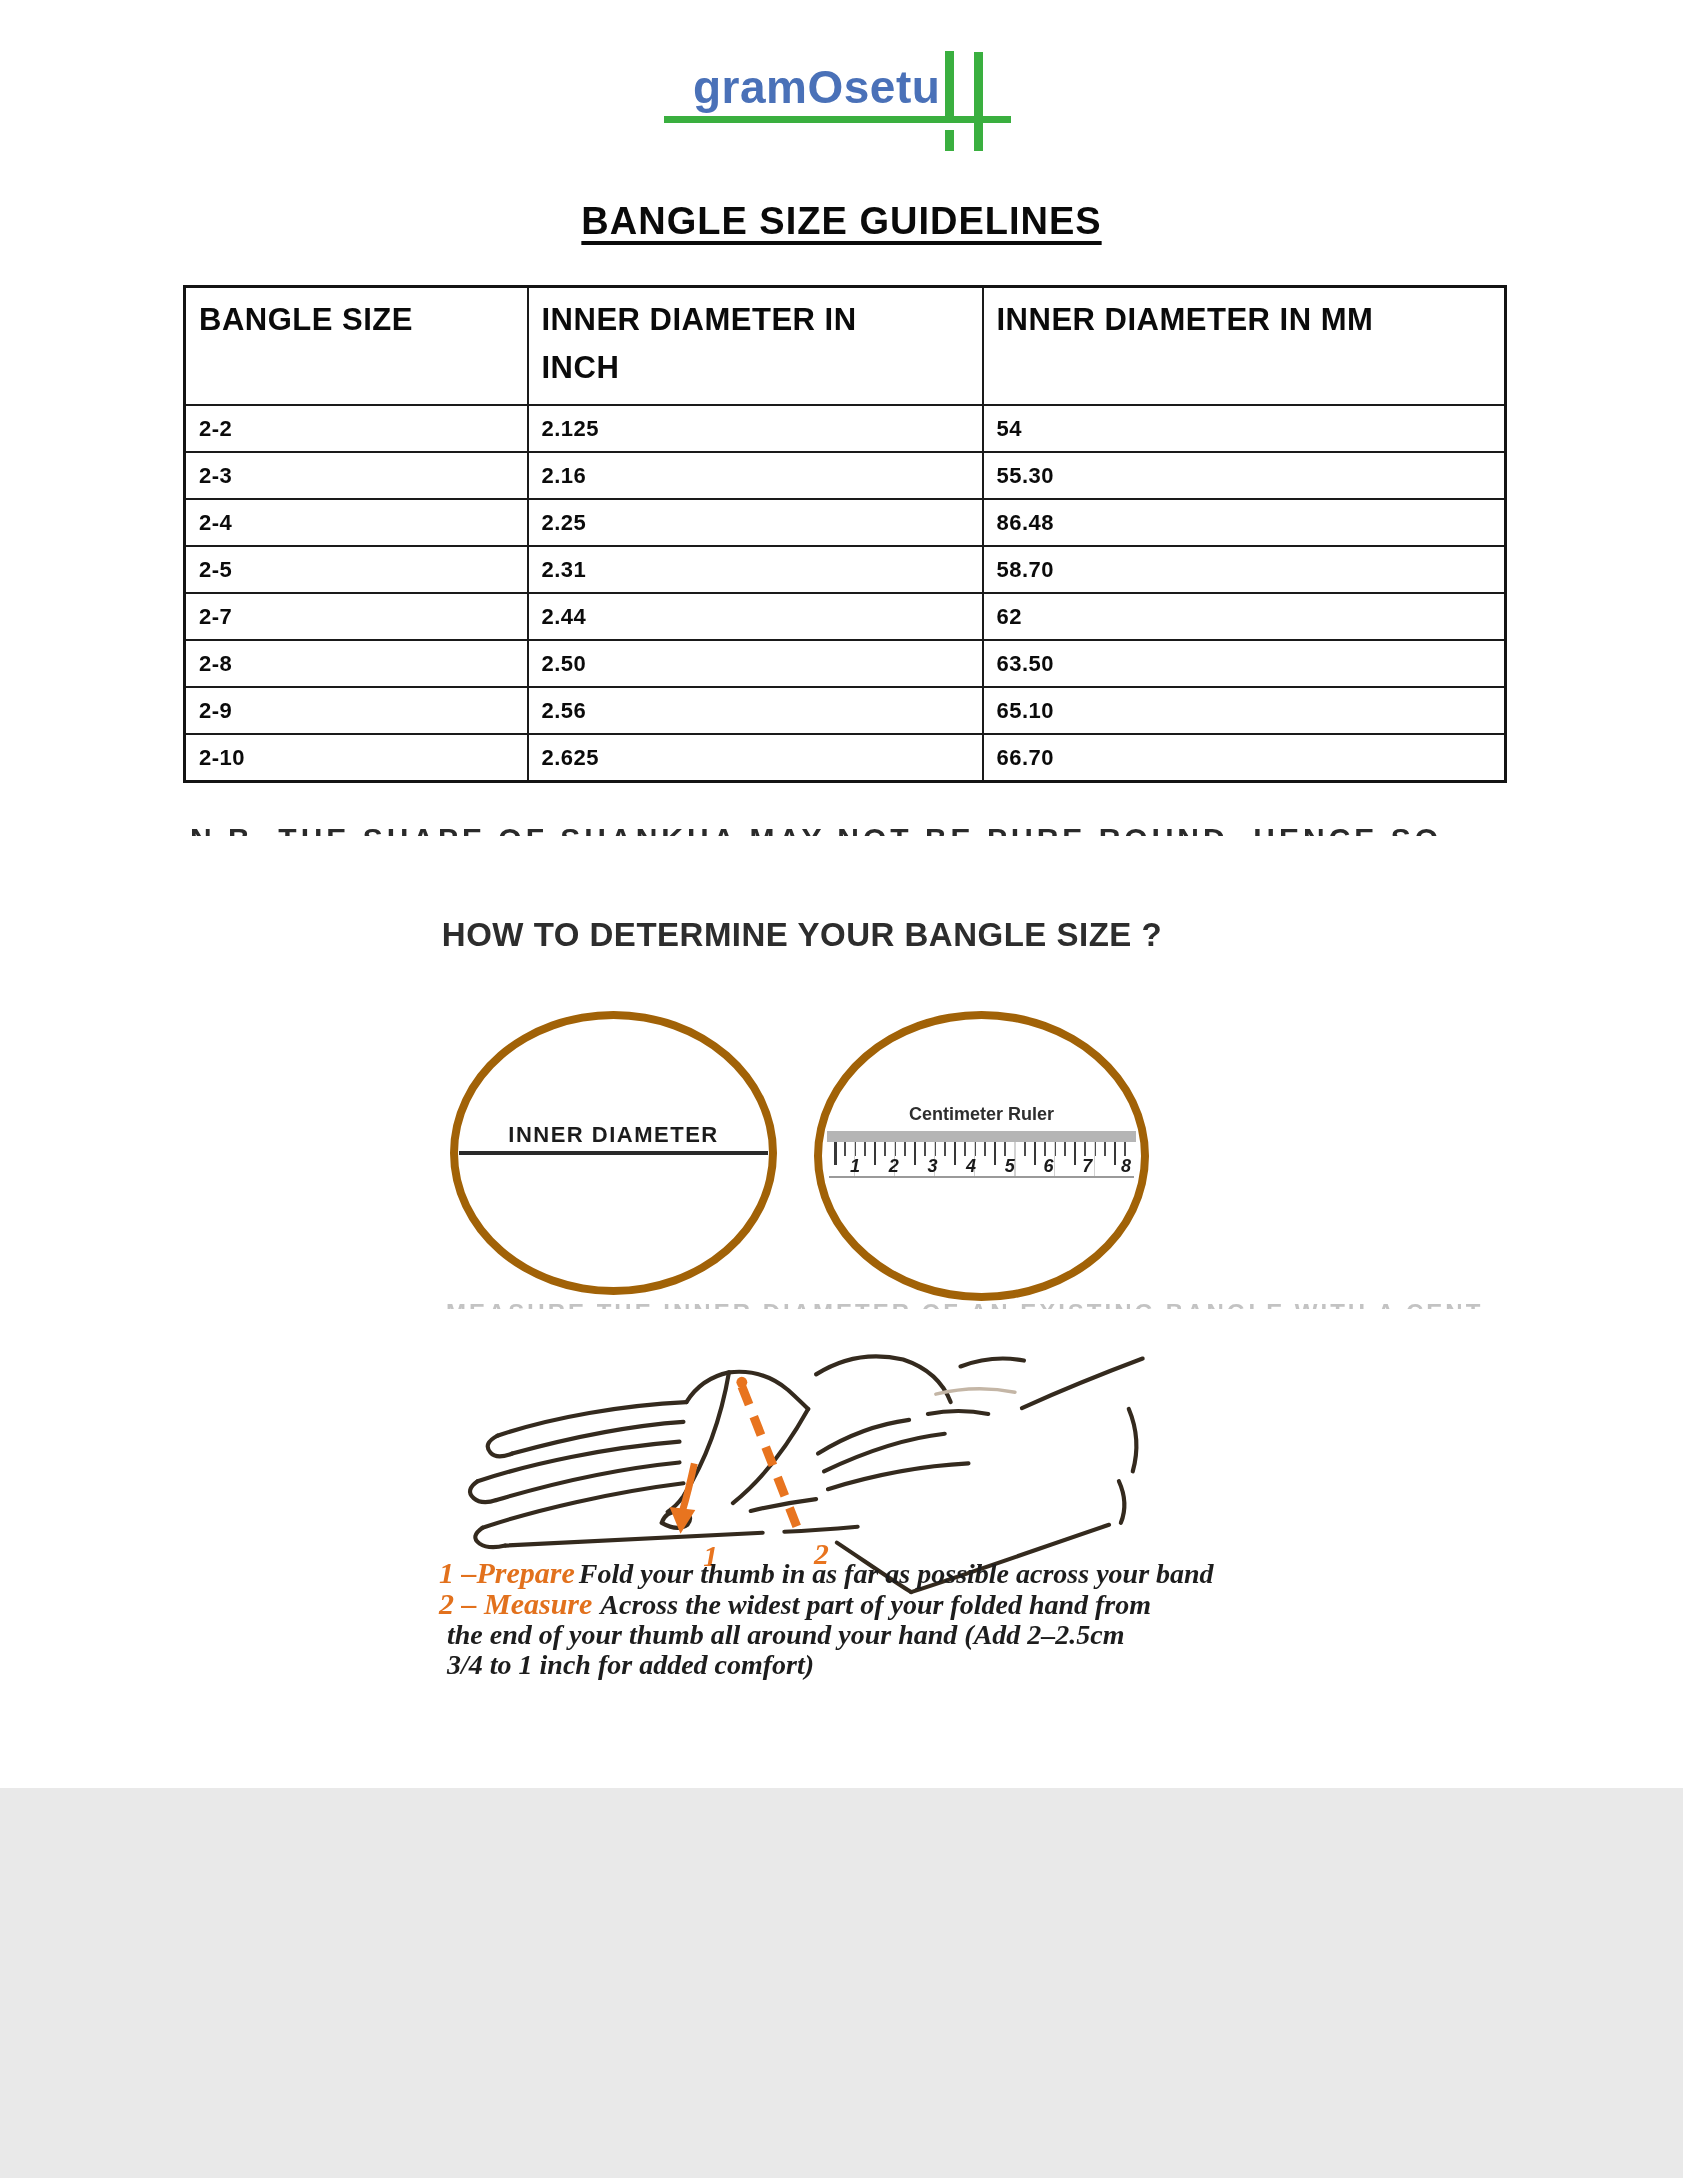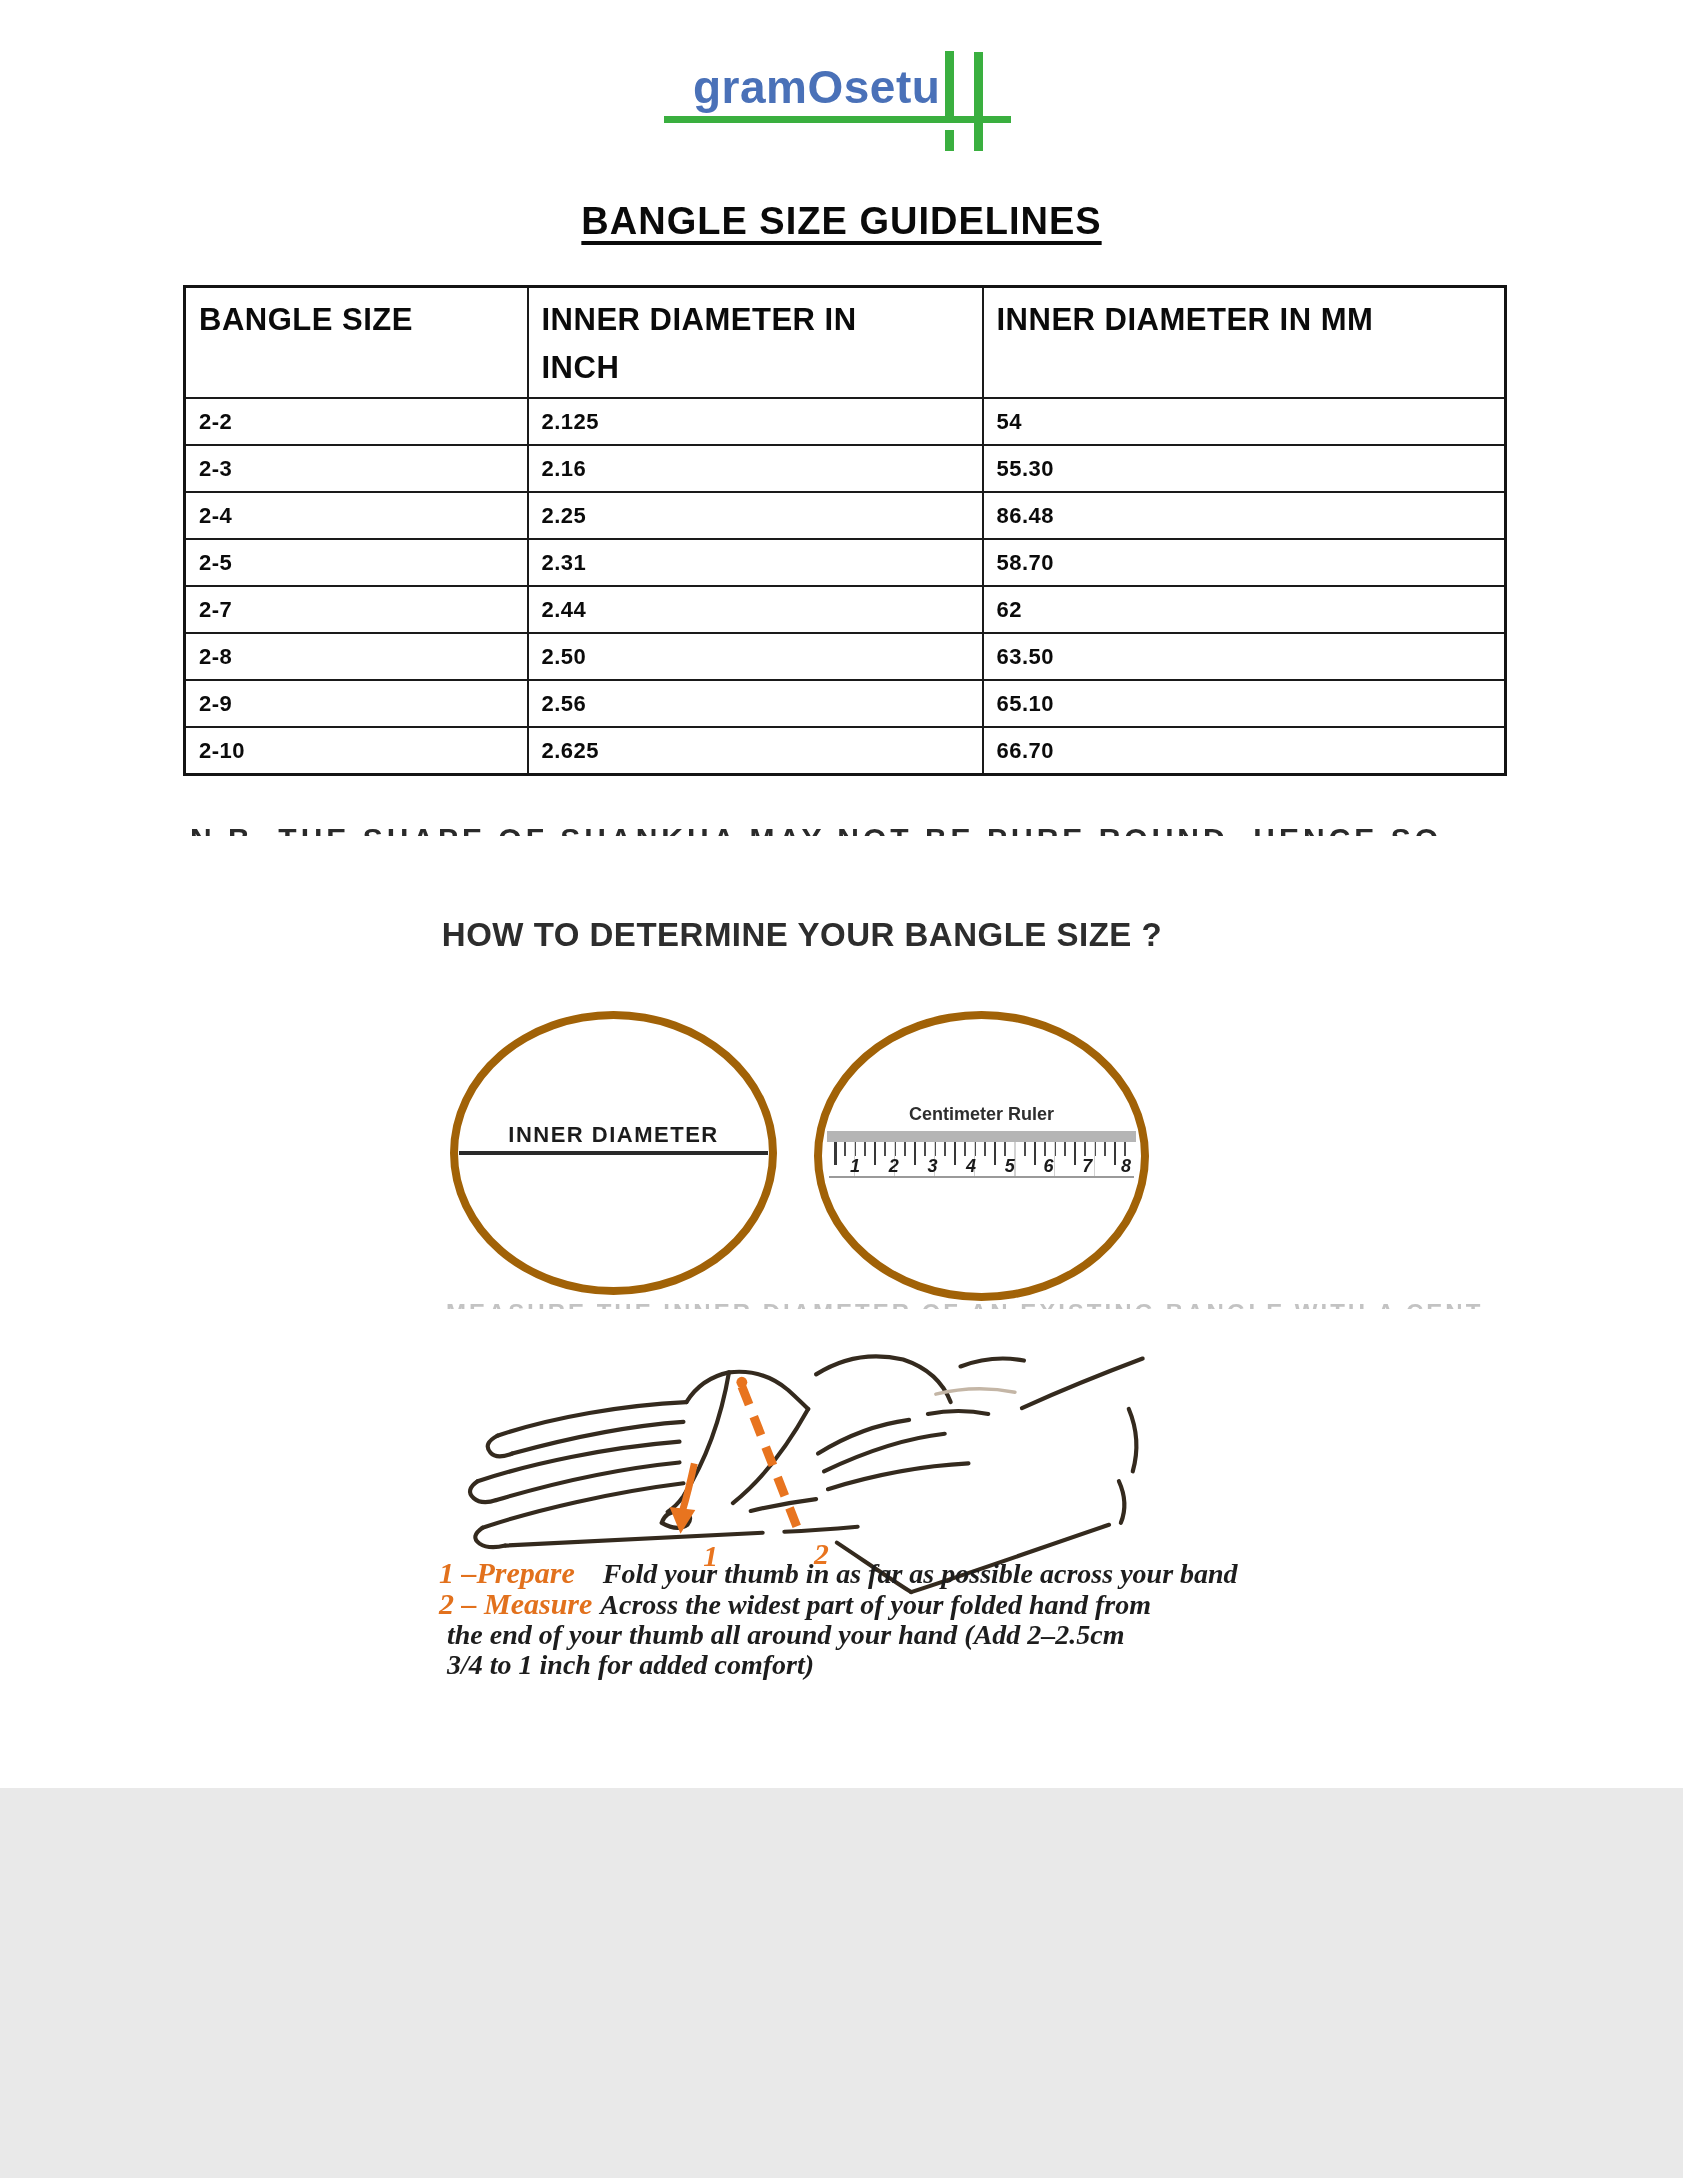--- a/index.html
+++ b/index.html
@@ -30,21 +30,21 @@
   table.size-table{
     position:absolute; left:183px; top:285px; width:1321px;
     border-collapse:collapse; table-layout:fixed;
     border:3px solid #141414;
   }
   .size-table th,.size-table td{
     border:2px solid #1a1a1a; text-align:left; color:#0b0b0b;
     font-family:"Liberation Sans",sans-serif;
   }
   .size-table th{
-    height:95px; vertical-align:top; padding:8px 4px 5px 13px;
+    height:95px; vertical-align:top; padding:8px 4px 12px 13px;
     font-size:31px; line-height:48px; font-weight:800; letter-spacing:0.5px;
   }
   .size-table th span{display:block;}
   .size-table td{
     height:45px; padding:0 4px 0 13px; font-size:22px; font-weight:700; letter-spacing:0.5px;
   }
 
   
   .clipped-note{
     position:absolute; left:190px; top:824px; width:1309px; height:12px;
@@ -106,21 +106,21 @@
   
   .hand-svg{position:absolute; left:436px; top:1315px; width:772px; height:287px;}
 
   
   .steps{
     position:absolute; left:439px; top:1558px; width:871px;
     font-family:"Liberation Serif", serif; font-style:italic; font-weight:700;
     font-size:28px; line-height:30px; color:#1d1d1d;
   }
   .steps .orange{color:#e2711d; font-size:30px;}
-  .steps .lbl1{margin-right:28px;}
+  .steps .lbl1{margin-right:4px;}
   .steps .lbl2{margin-right:8px;}
   .steps .cont{padding-left:8px;}
 </style>
 </head>
 <body>
 
 <div class="page">
 
   <div class="logo">
     <span class="logo-text">gramOsetu</span>

